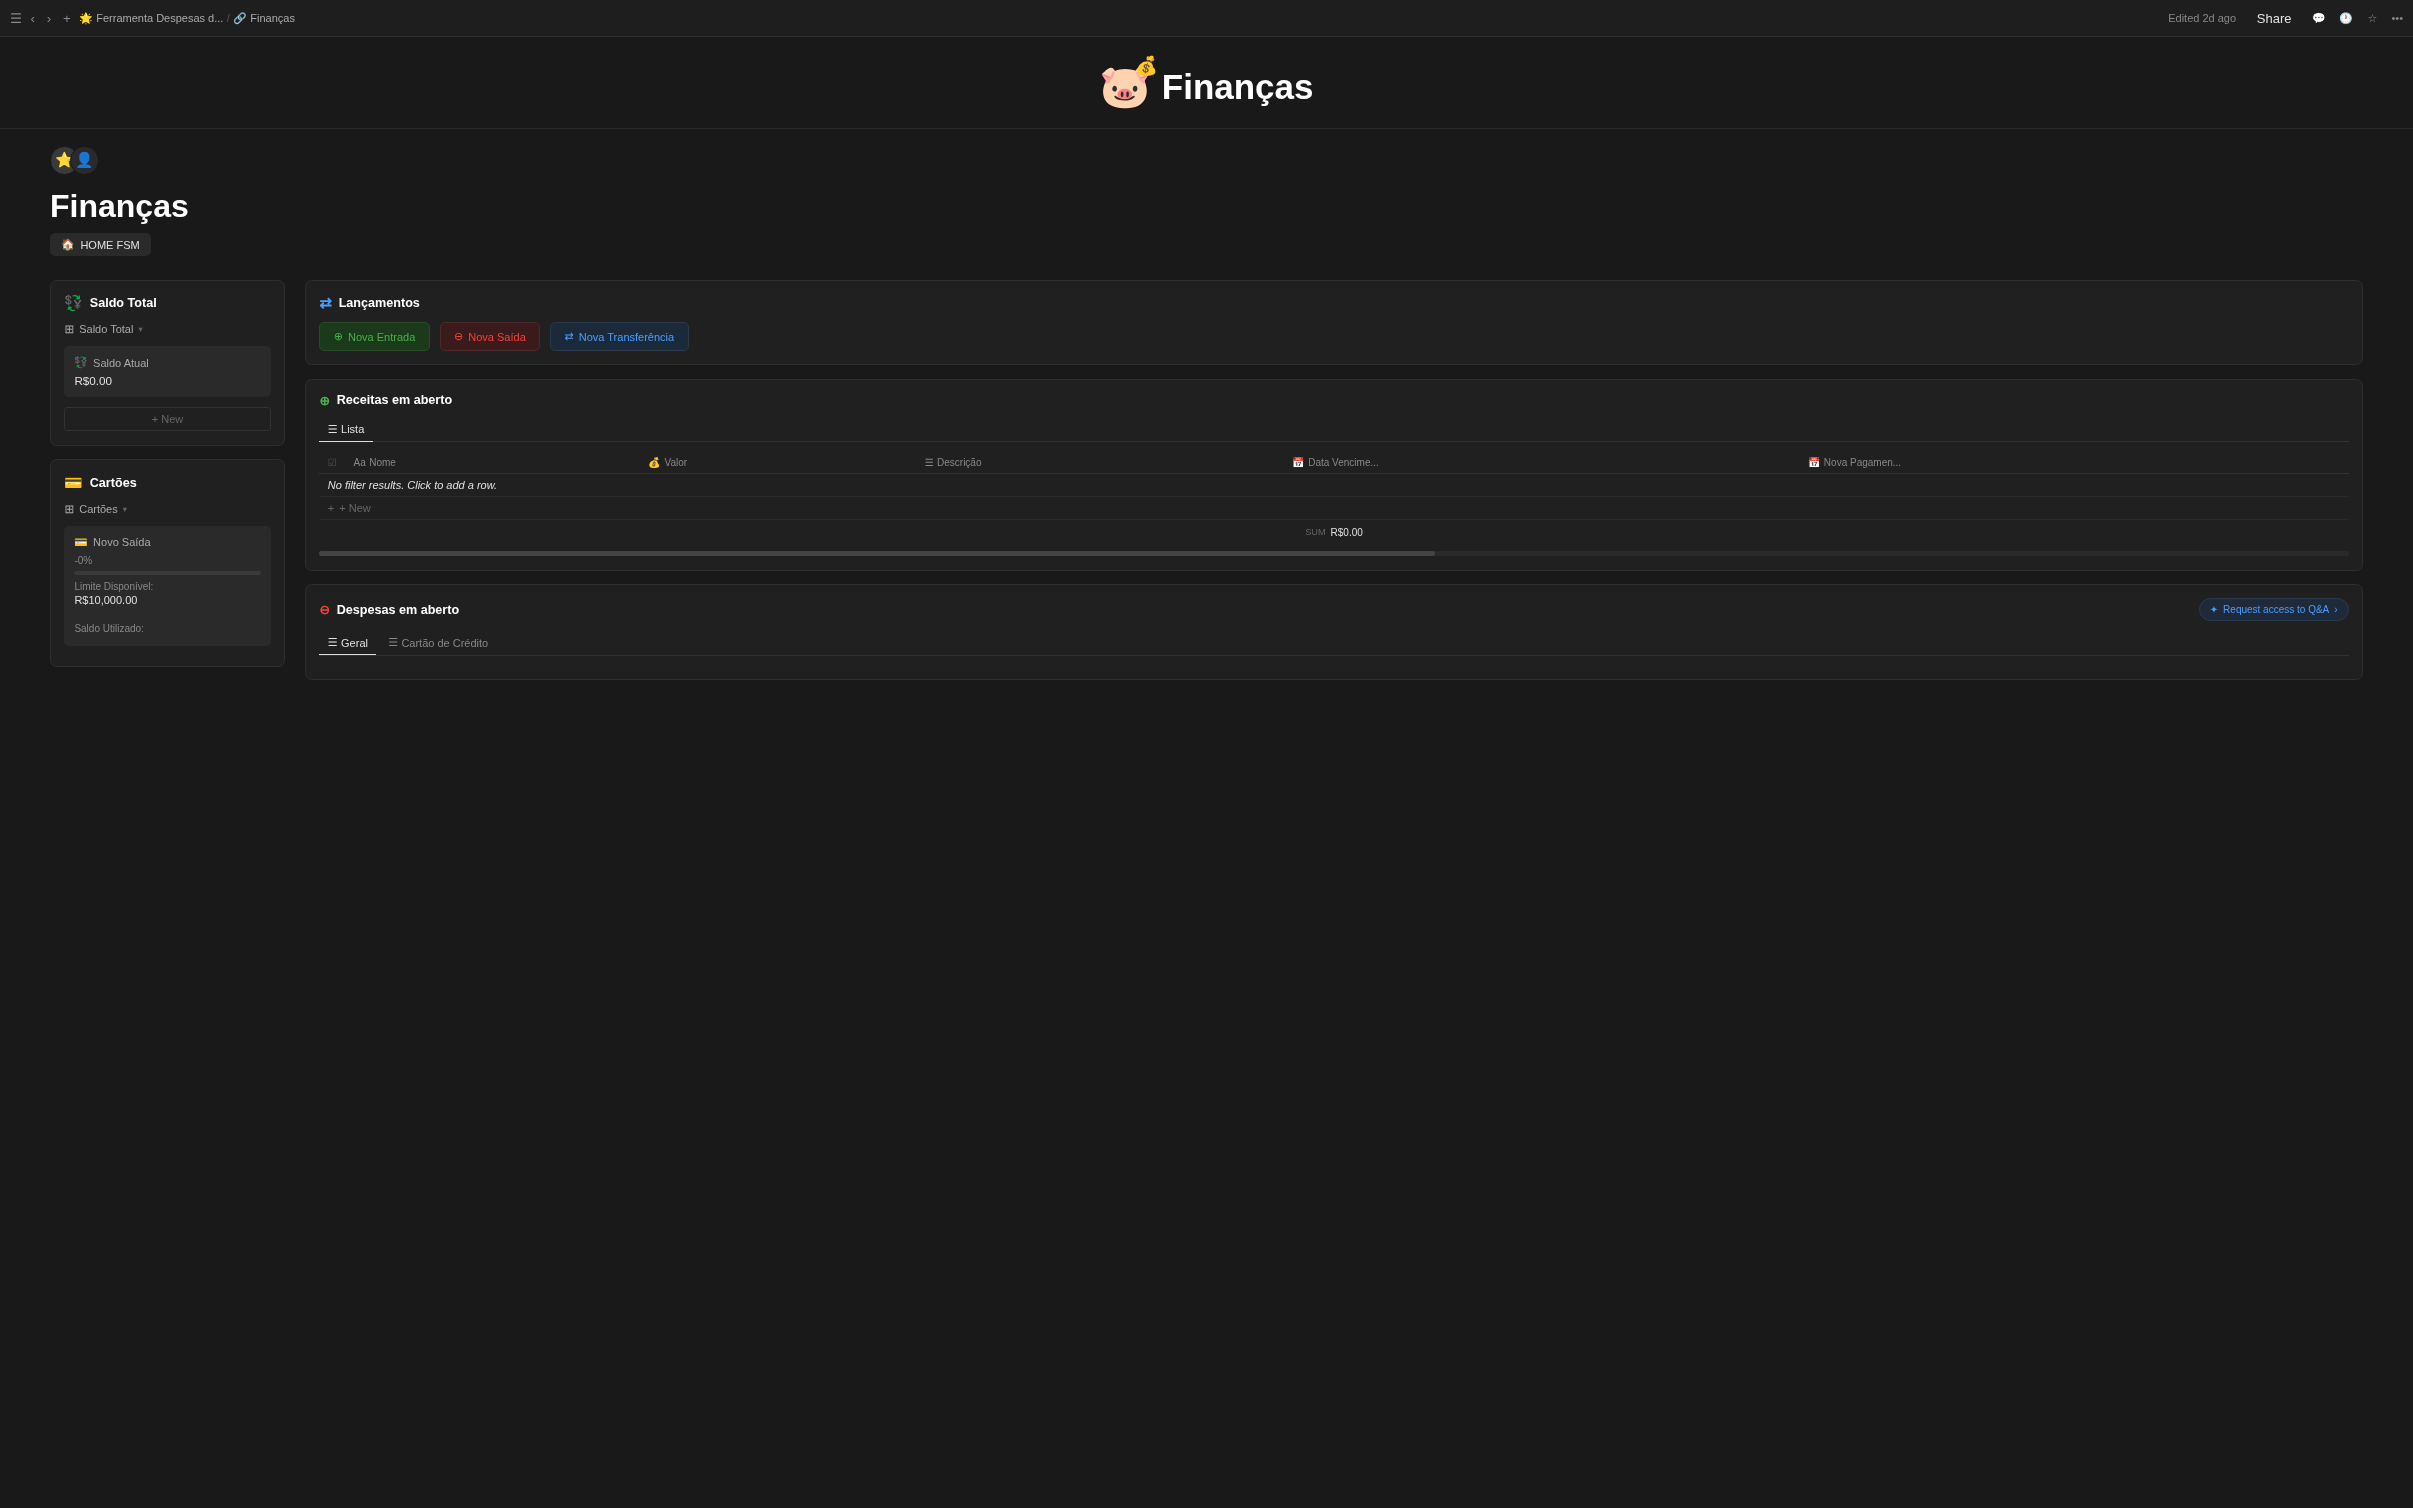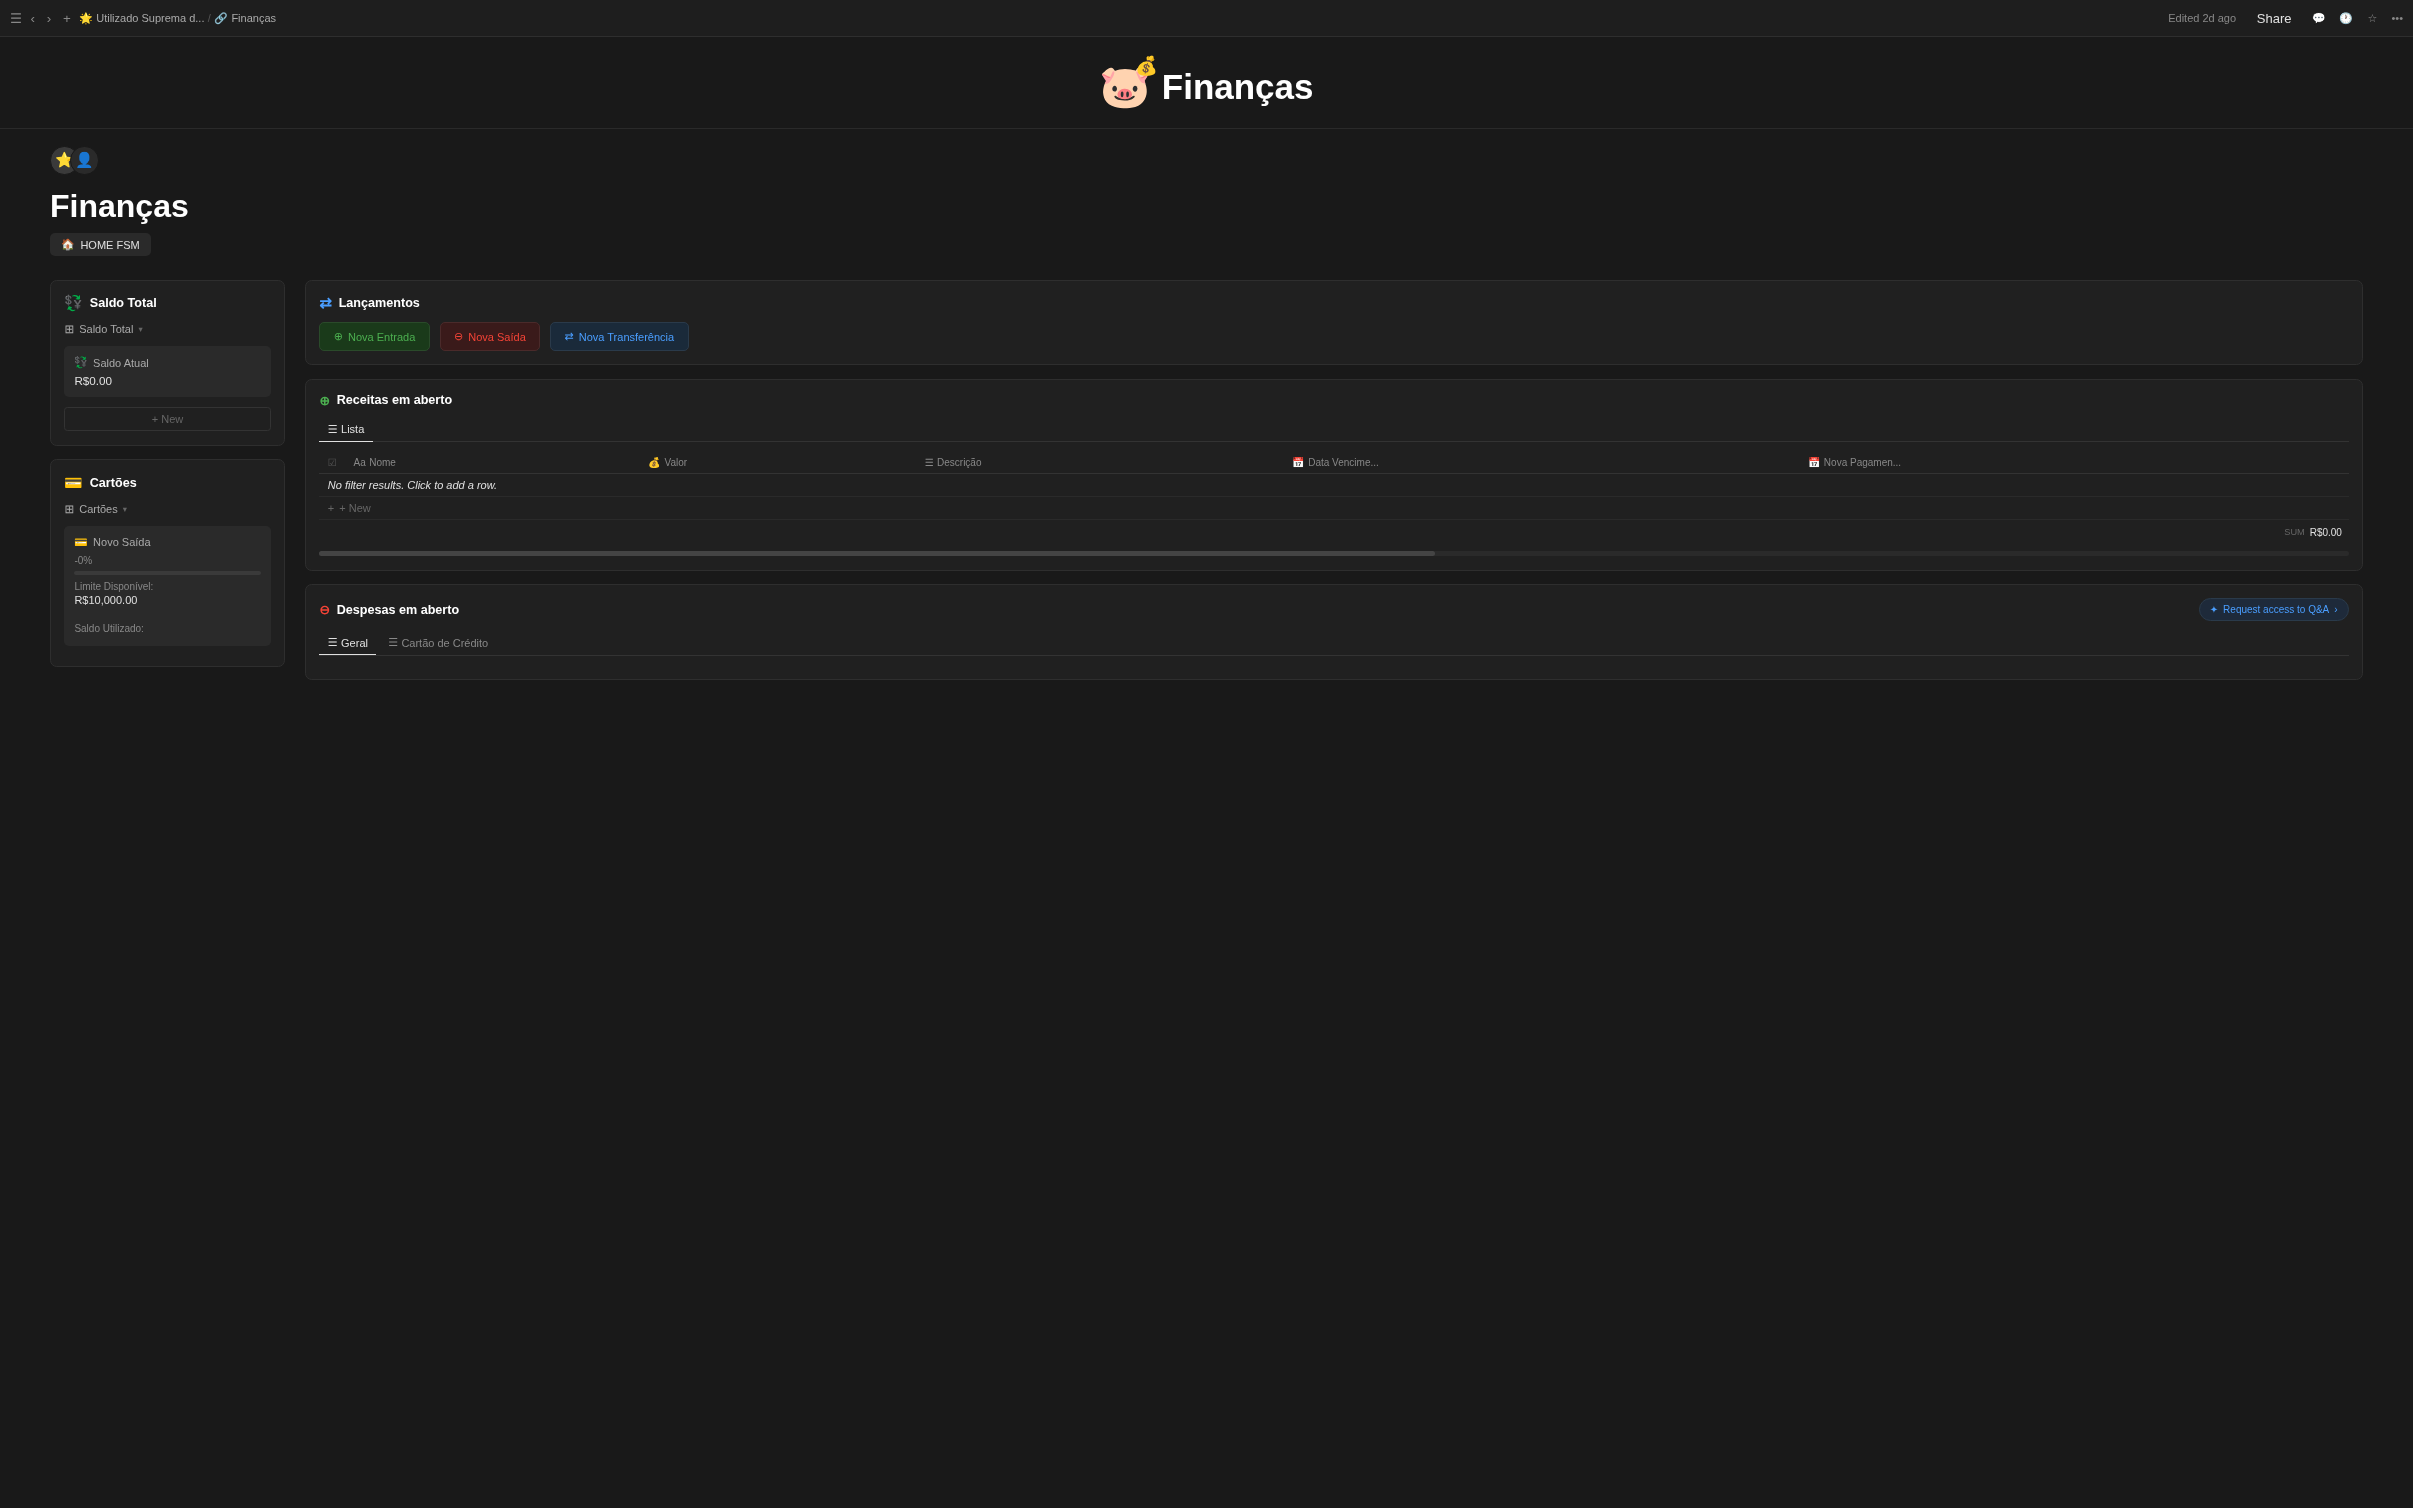--- a/index.html
+++ b/index.html
@@ -354,21 +354,21 @@
     }
     .th-icon { font-size: 10px; margin-right: 3.4px; }
     .no-results {
       color: #666;
       font-size: 11px;
       padding: 6.7px 8.4px;
       font-style: italic;
     }
     .sum-row {
       display: flex;
-      justify-content: flex-end;
+      justify-content: center;
       align-items: center;
       gap: 5px;
       padding: 6.7px;
       color: #888;
       font-size: 10px;
       border-top: 0.8px solid #2a2a2a;
     }
     .sum-label { color: #666; font-size: 9.2px; text-transform: uppercase; }
     .sum-value { color: #e0e0e0; }
     .scroll-track {
@@ -423,21 +423,21 @@
 
 <div class="topbar">
   <div class="topbar-left">
     <span class="topbar-icon">☰</span>
     <button class="topbar-nav-btn">‹</button>
     <button class="topbar-nav-btn">›</button>
     <button class="topbar-nav-btn">+</button>
     <div class="breadcrumb">
       <div class="breadcrumb-item">
         <span>🌟</span>
-        <span>Utilizado Suprema d...</span>
+        <span>Ferramenta Despesas d...</span>
       </div>
       <span class="breadcrumb-sep">/</span>
       <div class="breadcrumb-item">
         <span>🔗</span>
         <span>Finanças</span>
       </div>
     </div>
   </div>
   <div class="topbar-right">
     <span>Edited 2d ago</span>

